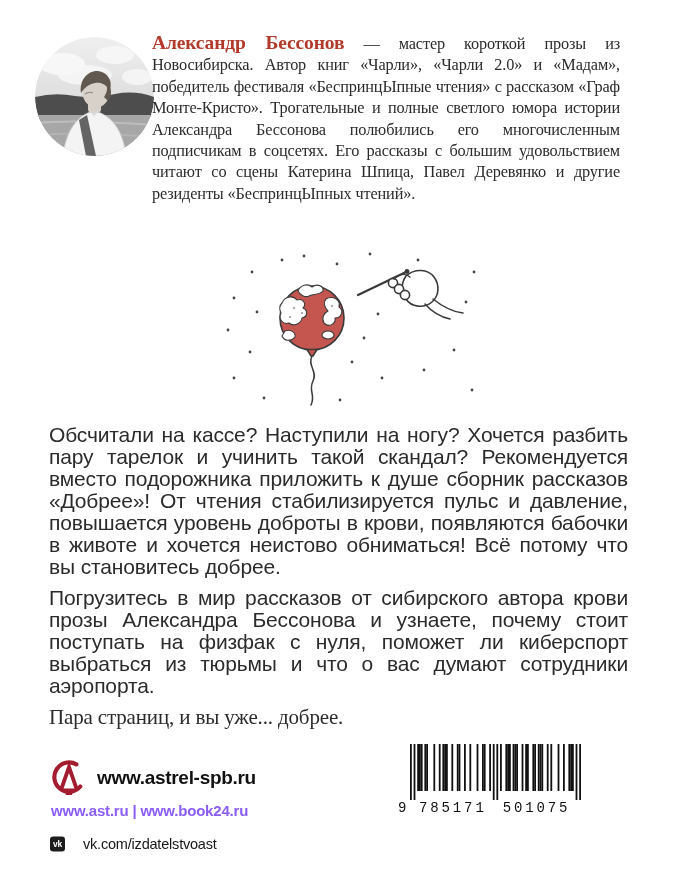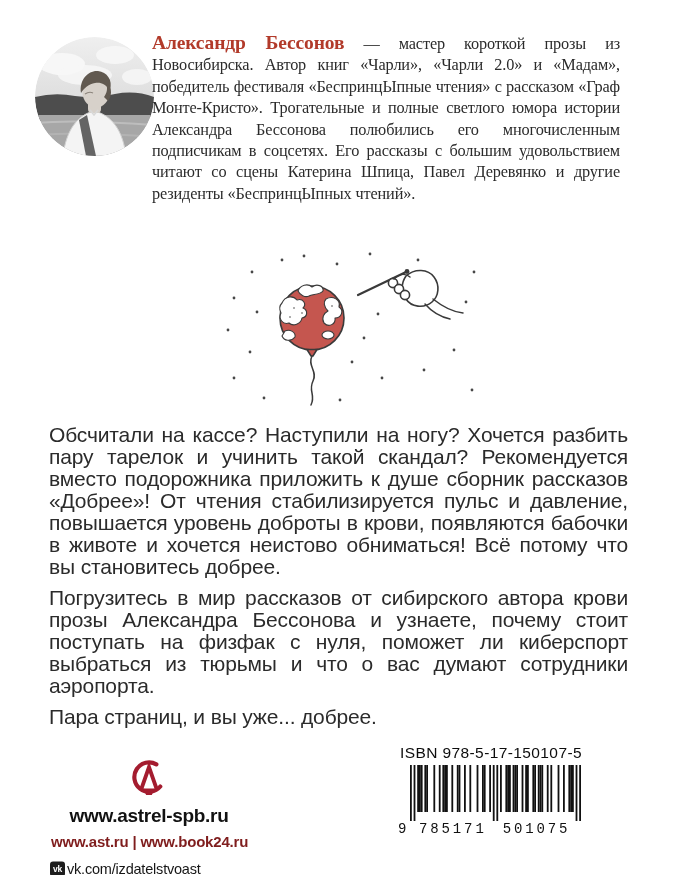--- a/index.html
+++ b/index.html
@@ -47,30 +47,30 @@
   .hand-fill{fill:#ffffff;stroke:#3a3a3a;stroke-width:1.6;stroke-linejoin:round;}
   .dot{fill:#474747;}
   
   .blurbs{position:absolute;left:49px;top:424px;width:579px;}
   .blurbs p{
     margin:0 0 9px;
     font-size:21px;line-height:22px;
     letter-spacing:-0.15px;
     text-align:justify;text-align-last:left;
   }
-  .blurbs p.tagline{text-align:left;margin-top:6px;}
+  .blurbs p.tagline{text-align:left;margin-top:6px;font-family:Liberation Serif, serif;}
   
   .pub-left{position:absolute;left:50px;top:760px;}
-  .pub-row1{display:flex;align-items:center;gap:9px;flex-direction:column;}
+  .pub-row1{display:flex;align-items:center;gap:9px;}
   .ast-logo{width:38px;height:36px;flex:0 0 auto;}
   .logo-stroke{fill:none;stroke:var(--logo-red);stroke-width:4.4;stroke-linecap:round;}
   .logo-fill{fill:var(--logo-red);}
   .astrel-url{font-weight:bold;font-size:19px;letter-spacing:-0.3px;color:#111;}
-  .pub-row2{font-weight:bold;font-size:15px;color:#7f1d1d;margin:6px 0 11px 1px;letter-spacing:-0.2px;}
-  .pub-row3,.pub-row4{display:flex;align-items:center;gap:2px;font-size:14.5px;color:#161616;margin-top:5px;letter-spacing:-0.2px;}
+  .pub-row2{font-weight:bold;font-size:15px;color:#8b5cf6;margin:6px 0 17px 1px;letter-spacing:-0.2px;}
+  .pub-row3,.pub-row4{display:flex;align-items:center;gap:18px;font-size:14.5px;color:#161616;margin-top:5px;letter-spacing:-0.2px;}
   .soc-icon{width:15px;height:16px;flex:0 0 auto;}
   .soc-box{fill:#1d1d1d;}
   .soc-glyph{fill:#ffffff;}
   .handle{font-weight:normal;}
   .isbn-block{position:absolute;left:398px;top:744px;width:186px;text-align:center;}
   .isbn-label{
     font-size:15.5px;color:#0d0d0d;letter-spacing:0.4px;
     margin-bottom:3px;white-space:nowrap;
   }
   #barcode{width:186px;height:72px;display:block;}
@@ -203,21 +203,20 @@
       <div class="pub-row3">
         <svg class="soc-icon" viewBox="0 0 15 16">
           <rect class="soc-box" x="0" y="0.5" width="15" height="15" rx="3"></rect>
           <text x="7.5" y="11.4" text-anchor="middle" class="soc-glyph" style="font-family:'Liberation Sans',sans-serif;font-size:8.5px;font-weight:bold;">vk</text>
         </svg>
         <span><span>vk.com/</span><span class="handle">izdatelstvoast</span></span>
       </div>
     </div>
 
     <div class="isbn-block">
-      <div class="isbn-label">ISBN 978-5-17-150107-5</div>
       <svg id="barcode" viewBox="0 0 186 72">
           <rect x="12.00" y="0" width="1.8" height="56"></rect>
           <rect x="15.60" y="0" width="1.8" height="56"></rect>
           <rect x="19.20" y="0" width="1.8" height="47"></rect>
           <rect x="21.00" y="0" width="1.8" height="47"></rect>
           <rect x="22.80" y="0" width="1.8" height="47"></rect>
           <rect x="26.40" y="0" width="1.8" height="47"></rect>
           <rect x="28.20" y="0" width="1.8" height="47"></rect>
           <rect x="35.40" y="0" width="1.8" height="47"></rect>
           <rect x="40.80" y="0" width="1.8" height="47"></rect>

